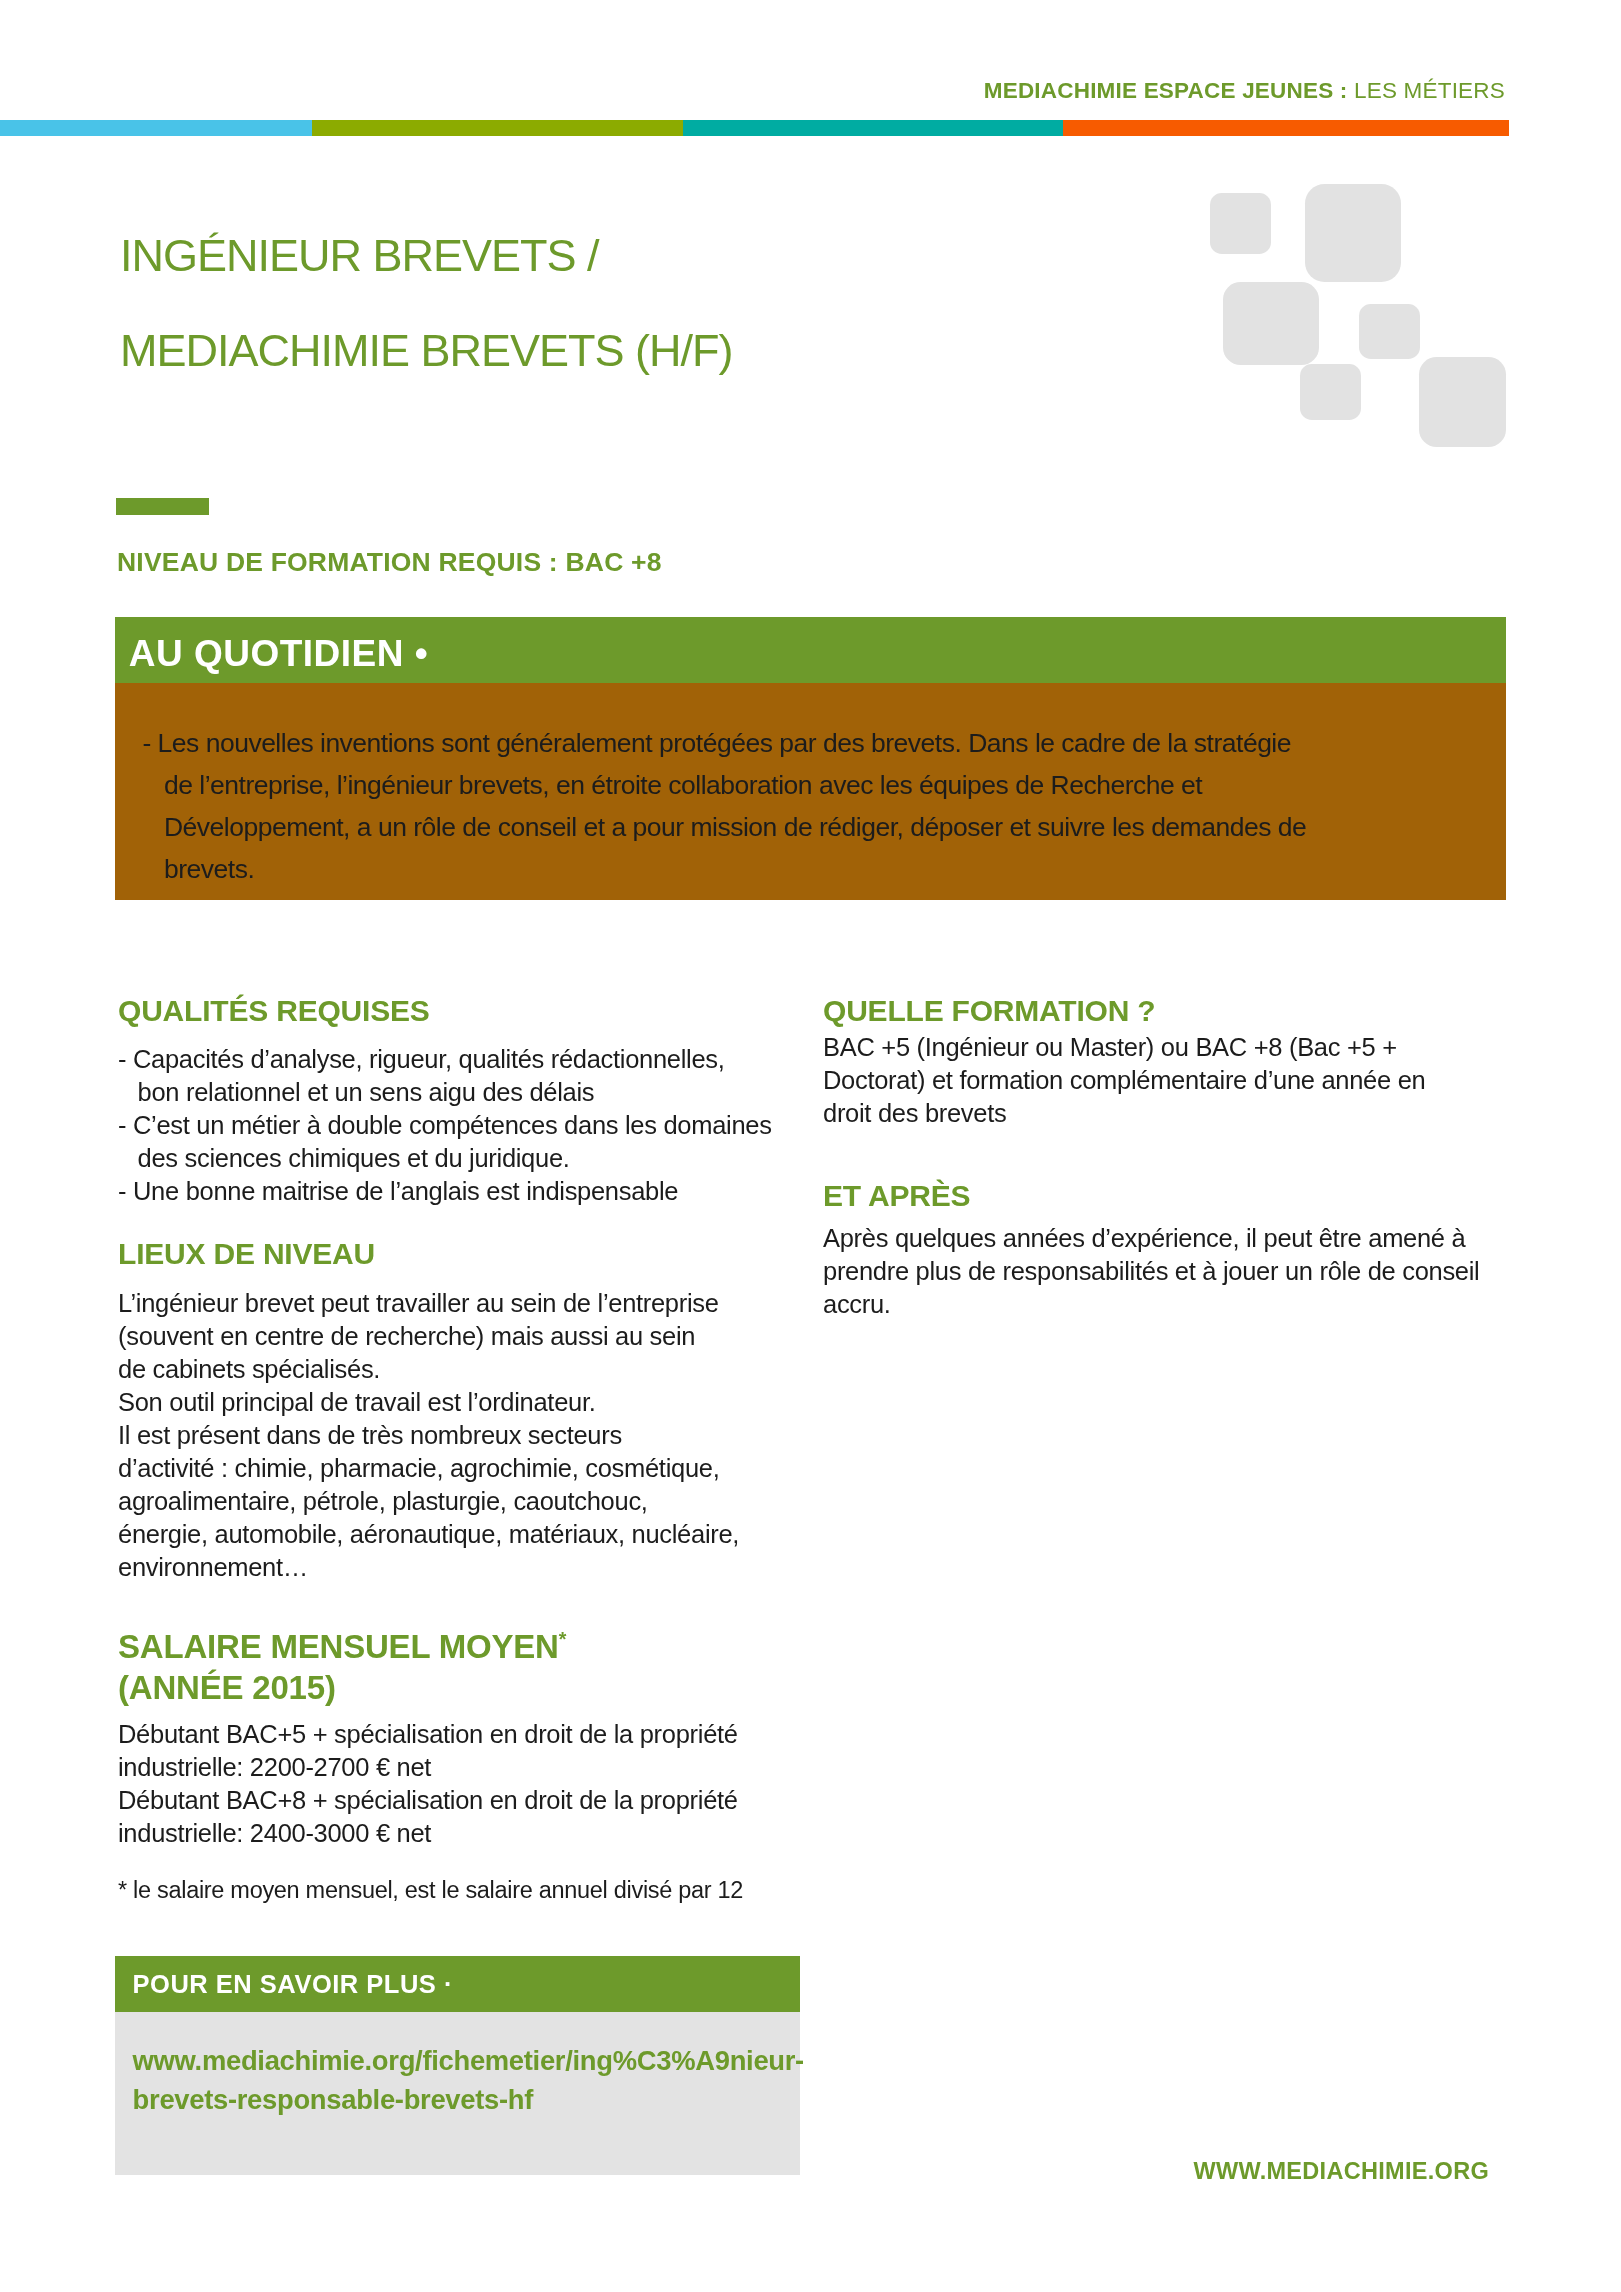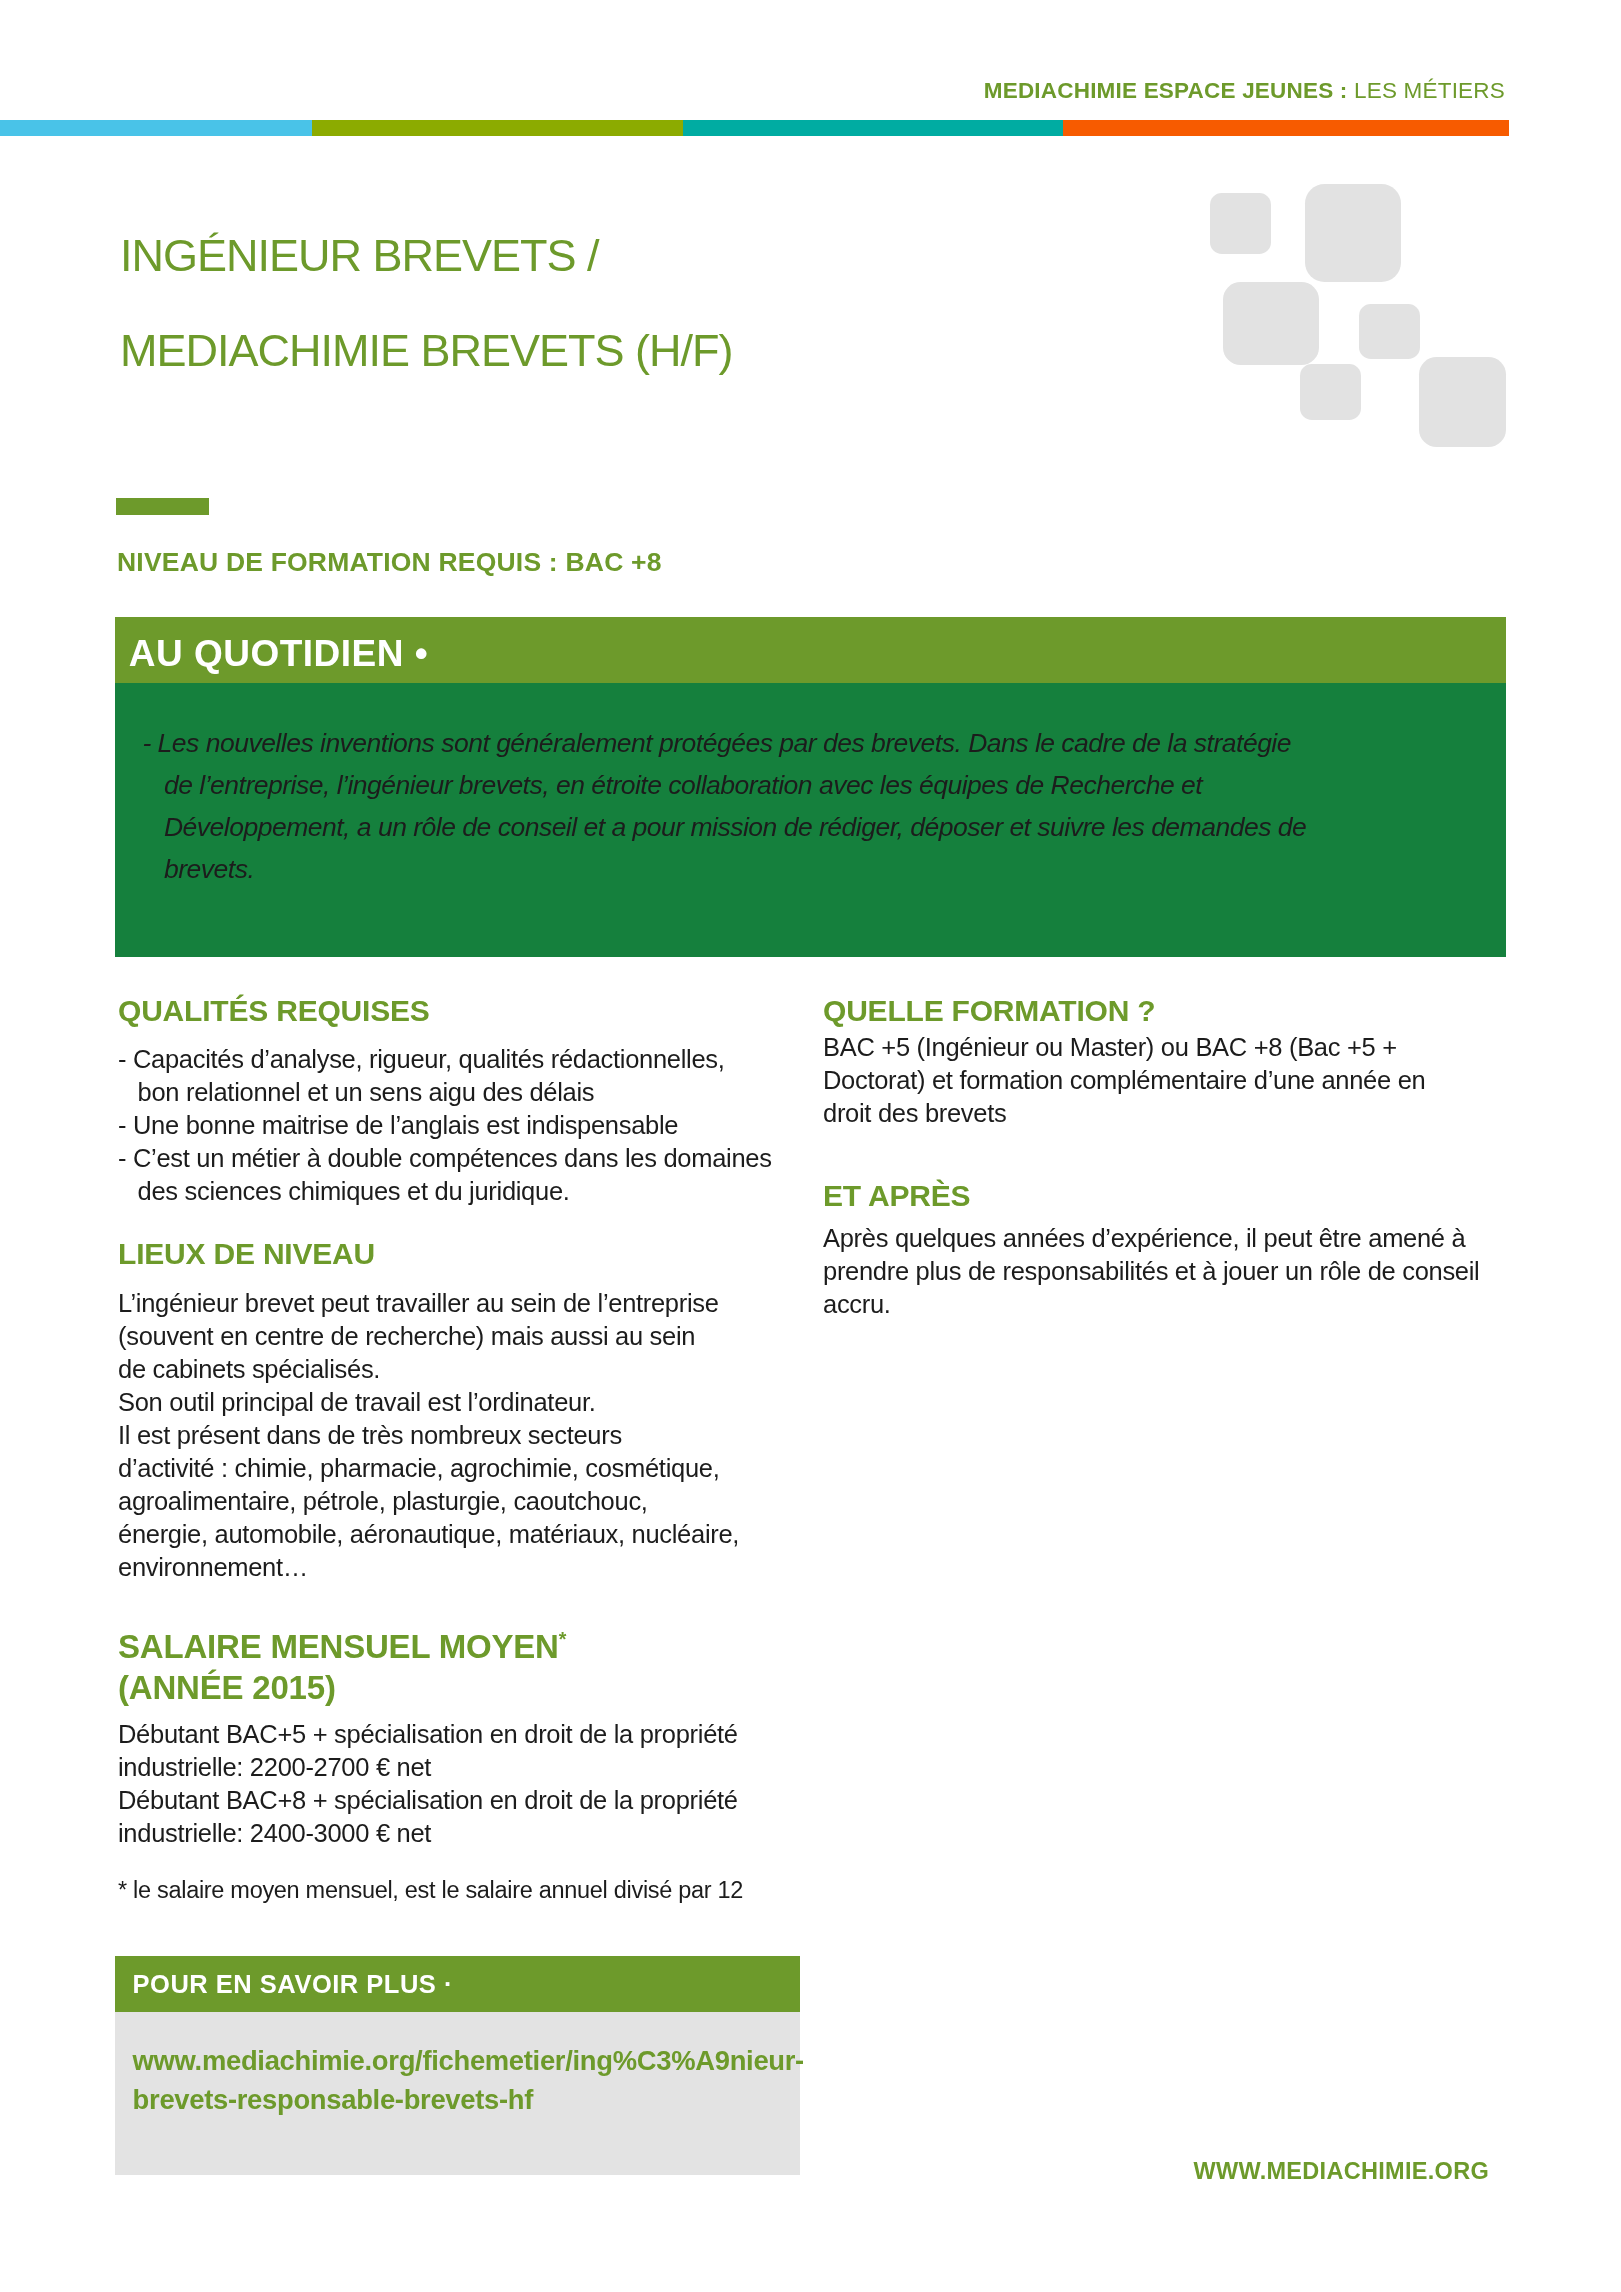--- a/index.html
+++ b/index.html
@@ -49,22 +49,22 @@
     font-size:26.5px; font-weight:bold; color:#6d9a2b; letter-spacing:0.2px; white-space:nowrap;
   }
 
   
   .au-banner {
     position:absolute; left:115px; top:617px; width:1391px; height:74px;
     background:#6d9a2b; color:#ffffff; display:flex; align-items:center;
     padding-left:13.7px; font-size:37px; font-weight:bold; letter-spacing:0.5px;
   }
   .intro-box {
-    position:absolute; left:115px; top:683px; width:1391px; height:274px;
-    background:#15803d; padding:39px 23.5px 0 27.4px;font-style:italic;
+    position:absolute; left:115px; top:683px; width:1391px; height:217px;
+    background:#a16207; padding:39px 23.5px 0 27.4px;
   }
   .intro-box p {
     white-space:pre-line; font-size:26.5px; line-height:42px; letter-spacing:-0.5px;
     text-indent:-21.6px; padding-left:21.6px; color:#1c1c1c;
   }
 
   
   .col { position:absolute; top:992px; width:686px; }
   .col-left  { left:118px; }
   .col-right { left:823px; }
@@ -154,23 +154,23 @@
 de l’entreprise, l’ingénieur brevets, en étroite collaboration avec les équipes de Recherche et
 Développement,  a un rôle de conseil et a pour mission de rédiger, déposer et suivre les demandes de
 brevets.</p>
   </div>
 
   <div class="col col-left">
     <h2 class="sec-title">QUALITÉS REQUISES</h2>
     <ul class="bullets">
       <li>- Capacités d’analyse, rigueur, qualités rédactionnelles,
 bon relationnel et un sens aigu des délais</li>
-      <li>- Une bonne maitrise de l’anglais est indispensable</li>
       <li>- C’est un métier à double compétences dans les domaines
 des sciences chimiques et du juridique.</li>
+      <li>- Une bonne maitrise de l’anglais est indispensable</li>
     </ul>
 
     <h2 class="sec-title mt-lieux-h">LIEUX DE NIVEAU</h2>
     <p class="body-txt mt-lieux-p">L’ingénieur brevet peut travailler au sein de l’entreprise
 (souvent en centre de recherche) mais aussi au sein
 de cabinets spécialisés.
 Son outil principal de travail est l’ordinateur.
 Il est présent dans de très nombreux secteurs
 d’activité : chimie, pharmacie, agrochimie, cosmétique,
 agroalimentaire, pétrole, plasturgie, caoutchouc,

